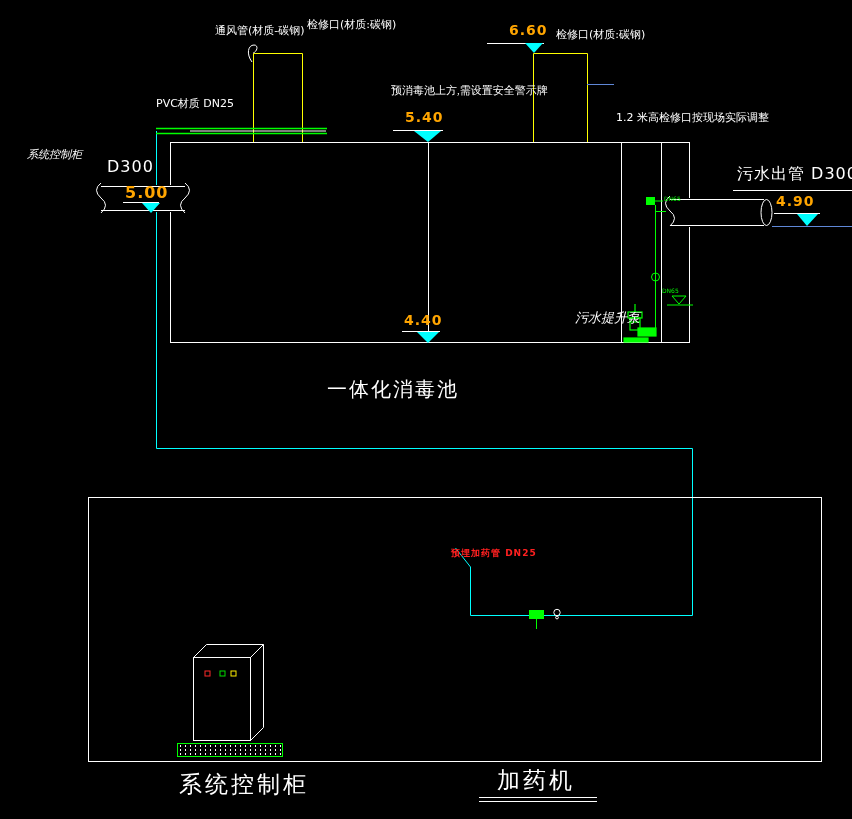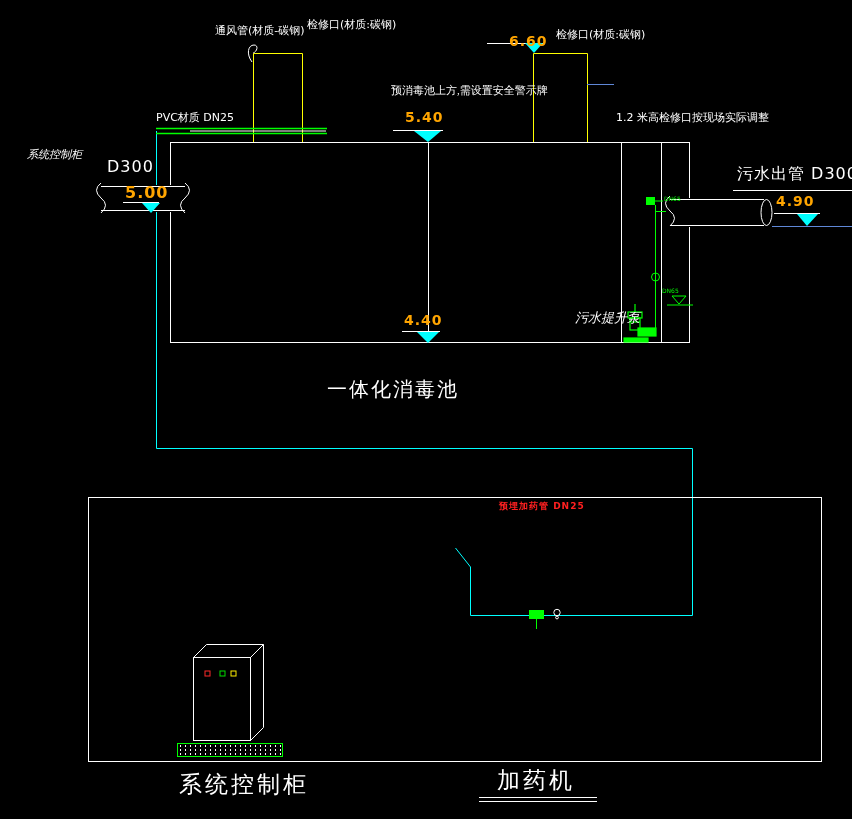--- a/index.html
+++ b/index.html
@@ -134,33 +134,33 @@
   </g>
   <rect x="205" y="671" width="5" height="5" stroke="#ff2a2a" fill="none"></rect>
   <rect x="220" y="671" width="5" height="5" stroke="#00dd00" fill="none"></rect>
   <rect x="231" y="671" width="5" height="5" stroke="#ffee00" fill="none"></rect>
 </svg>
 
 <div class="stipple"></div>
 
 <div class="t sm" style="left:215px;top:25px;">通风管(材质-碳钢)</div>
 <div class="t sm" style="left:307px;top:19px;">检修口(材质:碳钢)</div>
-<div class="t dim" style="left:509px;top:34px;">6.60</div>
+<div class="t dim" style="left:509px;top:23px;">6.60</div>
 <div class="t sm" style="left:556px;top:29px;">检修口(材质:碳钢)</div>
 <div class="t sm" style="left:616px;top:77px;margin-top:35px;">1.2 米高检修口按现场实际调整</div>
 <div class="t sm" style="left:391px;top:84px;font-family:Liberation Serif, serif;">预消毒池上方,需设置安全警示牌</div>
 <div class="t dim" style="left:405px;top:110px;text-align:right;">5.40</div>
-<div class="t sm" style="left:156px;top:112px;">PVC材质 DN25</div>
+<div class="t sm" style="left:156px;top:98px;">PVC材质 DN25</div>
 <div class="t sm it" style="left:27px;top:149px;">系统控制柜</div>
 <div class="t mid" style="left:107px;top:158px;">D300</div>
 <div class="t dim" style="left:125px;top:184px;font-size:16px;">5.00</div>
 <div class="t mid" style="left:737px;top:165px;">污水出管 D300</div>
 <div class="t dim" style="left:776px;top:194px;">4.90</div>
 <div class="t gtag" style="left:664px;top:196px;">DN65</div>
 <div class="t gtag" style="left:662px;top:288px;">DN65</div>
 <div class="t it" style="left:575px;top:311px;font-size:13px;">污水提升泵</div>
 <div class="t dim" style="left:404px;top:313px;">4.40</div>
 <div class="t big" style="left:327px;top:378px;">一体化消毒池</div>
-<div class="t red" style="left:451px;top:502px;margin-left:48px;">预埋加药管  DN25</div>
+<div class="t red" style="left:451px;top:549px;">预埋加药管  DN25</div>
 <div class="t huge" style="left:179px;top:772px;">系统控制柜</div>
 <div class="t huge" style="left:497px;top:768px;">加药机</div>
 
 </div>
 
 </body></html>

